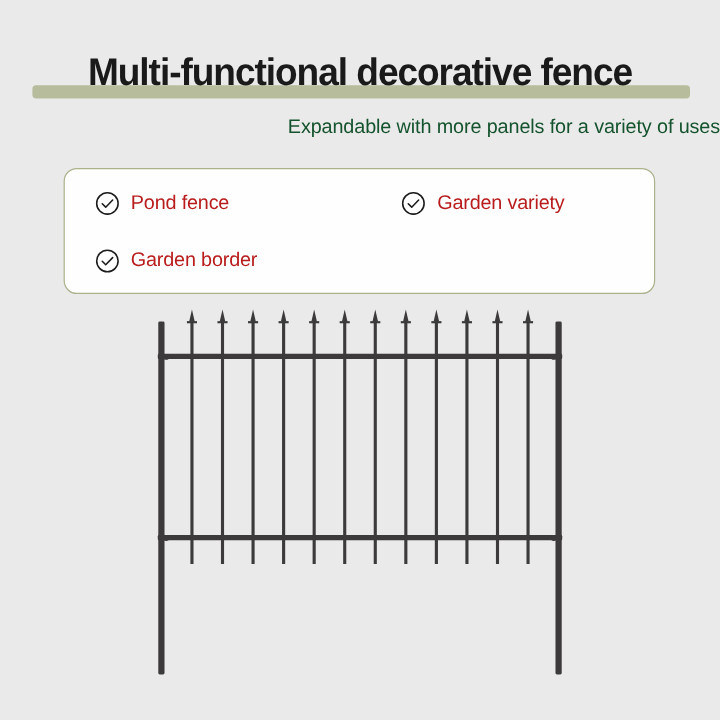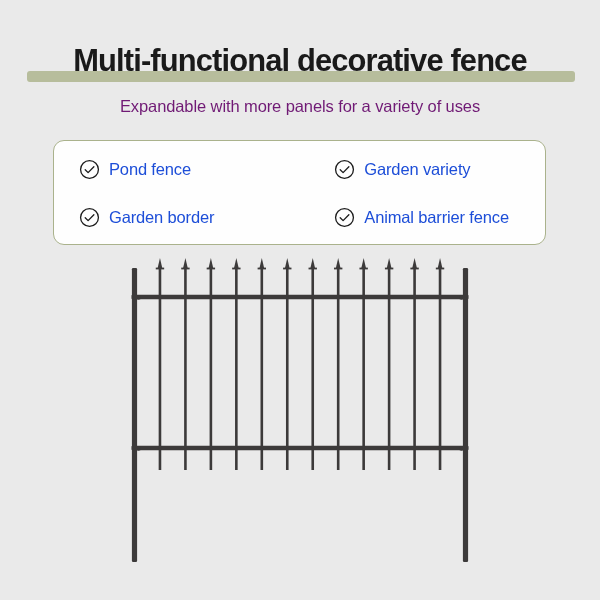--- a/index.html
+++ b/index.html
@@ -47,23 +47,23 @@
     transform: scaleX(0.965);
     transform-origin: center center;
     white-space: nowrap;
   }
 
   .subtitle {
     position: absolute;
     left: 0;
     top: 97px;
     width: 600px;
-    text-align: center;
+    text-align: right;
     font-size: 16.5px;
-    color: #701a75;
+    color: #14532d;
     letter-spacing: -0.1px;
     white-space: nowrap;
   }
 
   
   .feature-card {
     position: absolute;
     left: 53px;
     top: 140px;
     width: 493px;
@@ -94,21 +94,21 @@
   }
   .check-icon {
     width: 21px;
     height: 21px;
     flex: 0 0 21px;
     margin-right: 9px;
     display: block;
   }
   .feature-label {
     font-size: 16.5px;
-    color: #1d4ed8;
+    color: #b91c1c;
     letter-spacing: -0.15px;
     white-space: nowrap;
   }
 
   
   .fence-area {
     position: absolute;
     left: 0;
     top: 250px;
     width: 600px;
@@ -150,27 +150,20 @@
     </div>
 
     <div class="feature-item">
       <svg class="check-icon" viewBox="0 0 24 24">
         <circle cx="12" cy="12" r="10.2" fill="none" stroke="#1c1c1c" stroke-width="1.5"></circle>
         <path d="M7.1 12.3 L10.4 15.6 L17 8.8" fill="none" stroke="#1c1c1c" stroke-width="1.5" stroke-linecap="round" stroke-linejoin="round"></path>
       </svg>
       <span class="feature-label">Garden border</span>
     </div>
 
-    <div class="feature-item">
-      <svg class="check-icon" viewBox="0 0 24 24">
-        <circle cx="12" cy="12" r="10.2" fill="none" stroke="#1c1c1c" stroke-width="1.5"></circle>
-        <path d="M7.1 12.3 L10.4 15.6 L17 8.8" fill="none" stroke="#1c1c1c" stroke-width="1.5" stroke-linecap="round" stroke-linejoin="round"></path>
-      </svg>
-      <span class="feature-label">Animal barrier fence</span>
-    </div>
 
   </div>
 </div>
 
 <div class="fence-area">
   <svg class="fence-svg" viewBox="0 0 600 330">
     <g id="fence-group">
         <rect x="131.5" y="44.8" width="337" height="4.4" fill="#3c3a3a" rx="1"></rect>
         <circle cx="138.5" cy="47.4" r="2.4" fill="#3c3a3a"></circle>
         <circle cx="461.5" cy="47.4" r="2.4" fill="#3c3a3a"></circle>

